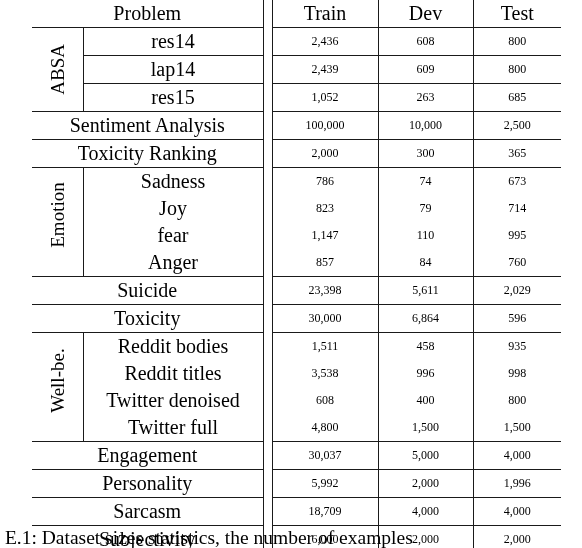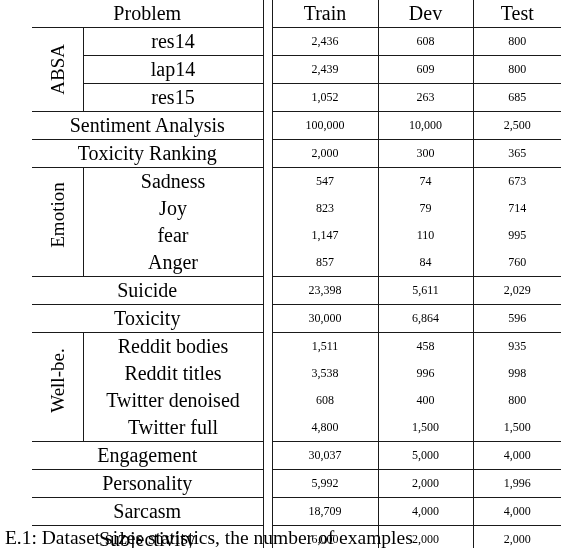--- a/index.html
+++ b/index.html
@@ -140,21 +140,21 @@
           <td class="num rule-b">2,000</td>
           <td class="num rule-b vl">300</td>
           <td class="num rule-b vl">365</td>
         </tr>
         <tr>
           <td class="grouplabel rule-b" rowspan="4">
             <span class="rot">Emotion</span>
           </td>
           <td class="problem-cell">Sadness</td>
           <td class="dbl"></td>
-          <td class="num">547</td>
+          <td class="num">786</td>
           <td class="num vl">74</td>
           <td class="num vl">673</td>
         </tr>
         <tr>
           <td class="problem-cell">Joy</td>
           <td class="dbl"></td>
           <td class="num">823</td>
           <td class="num vl">79</td>
           <td class="num vl">714</td>
         </tr>

